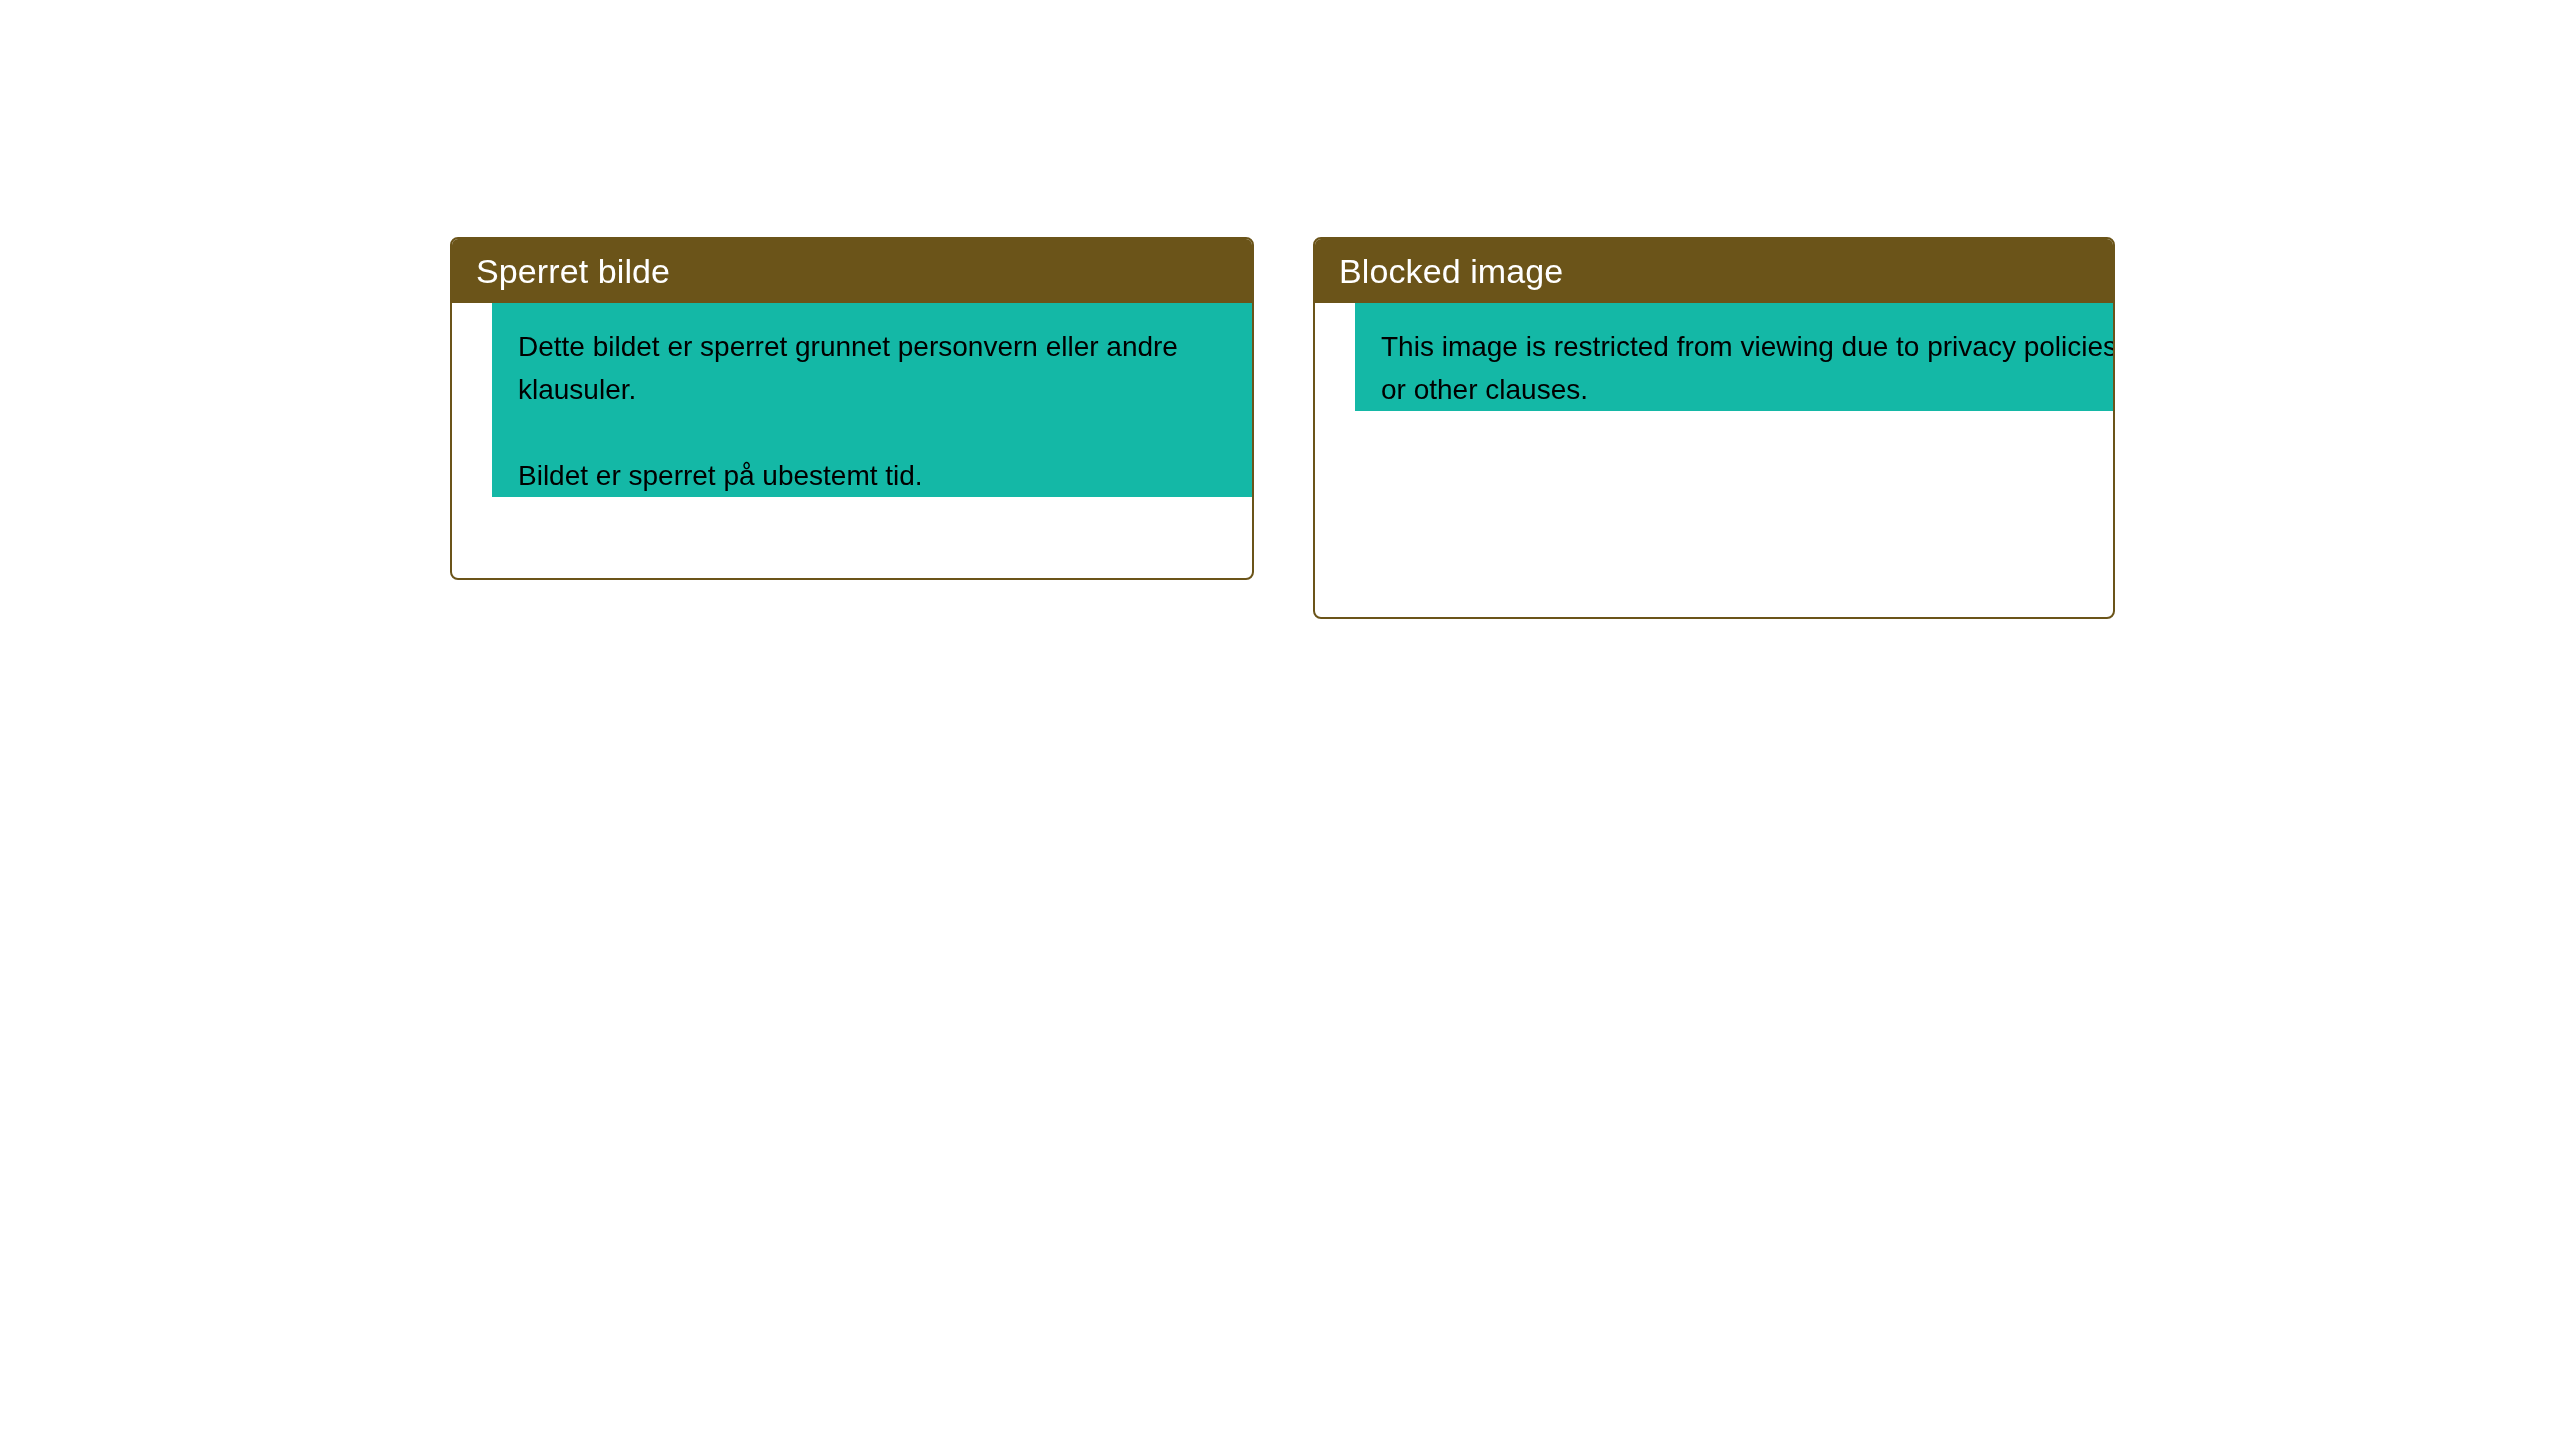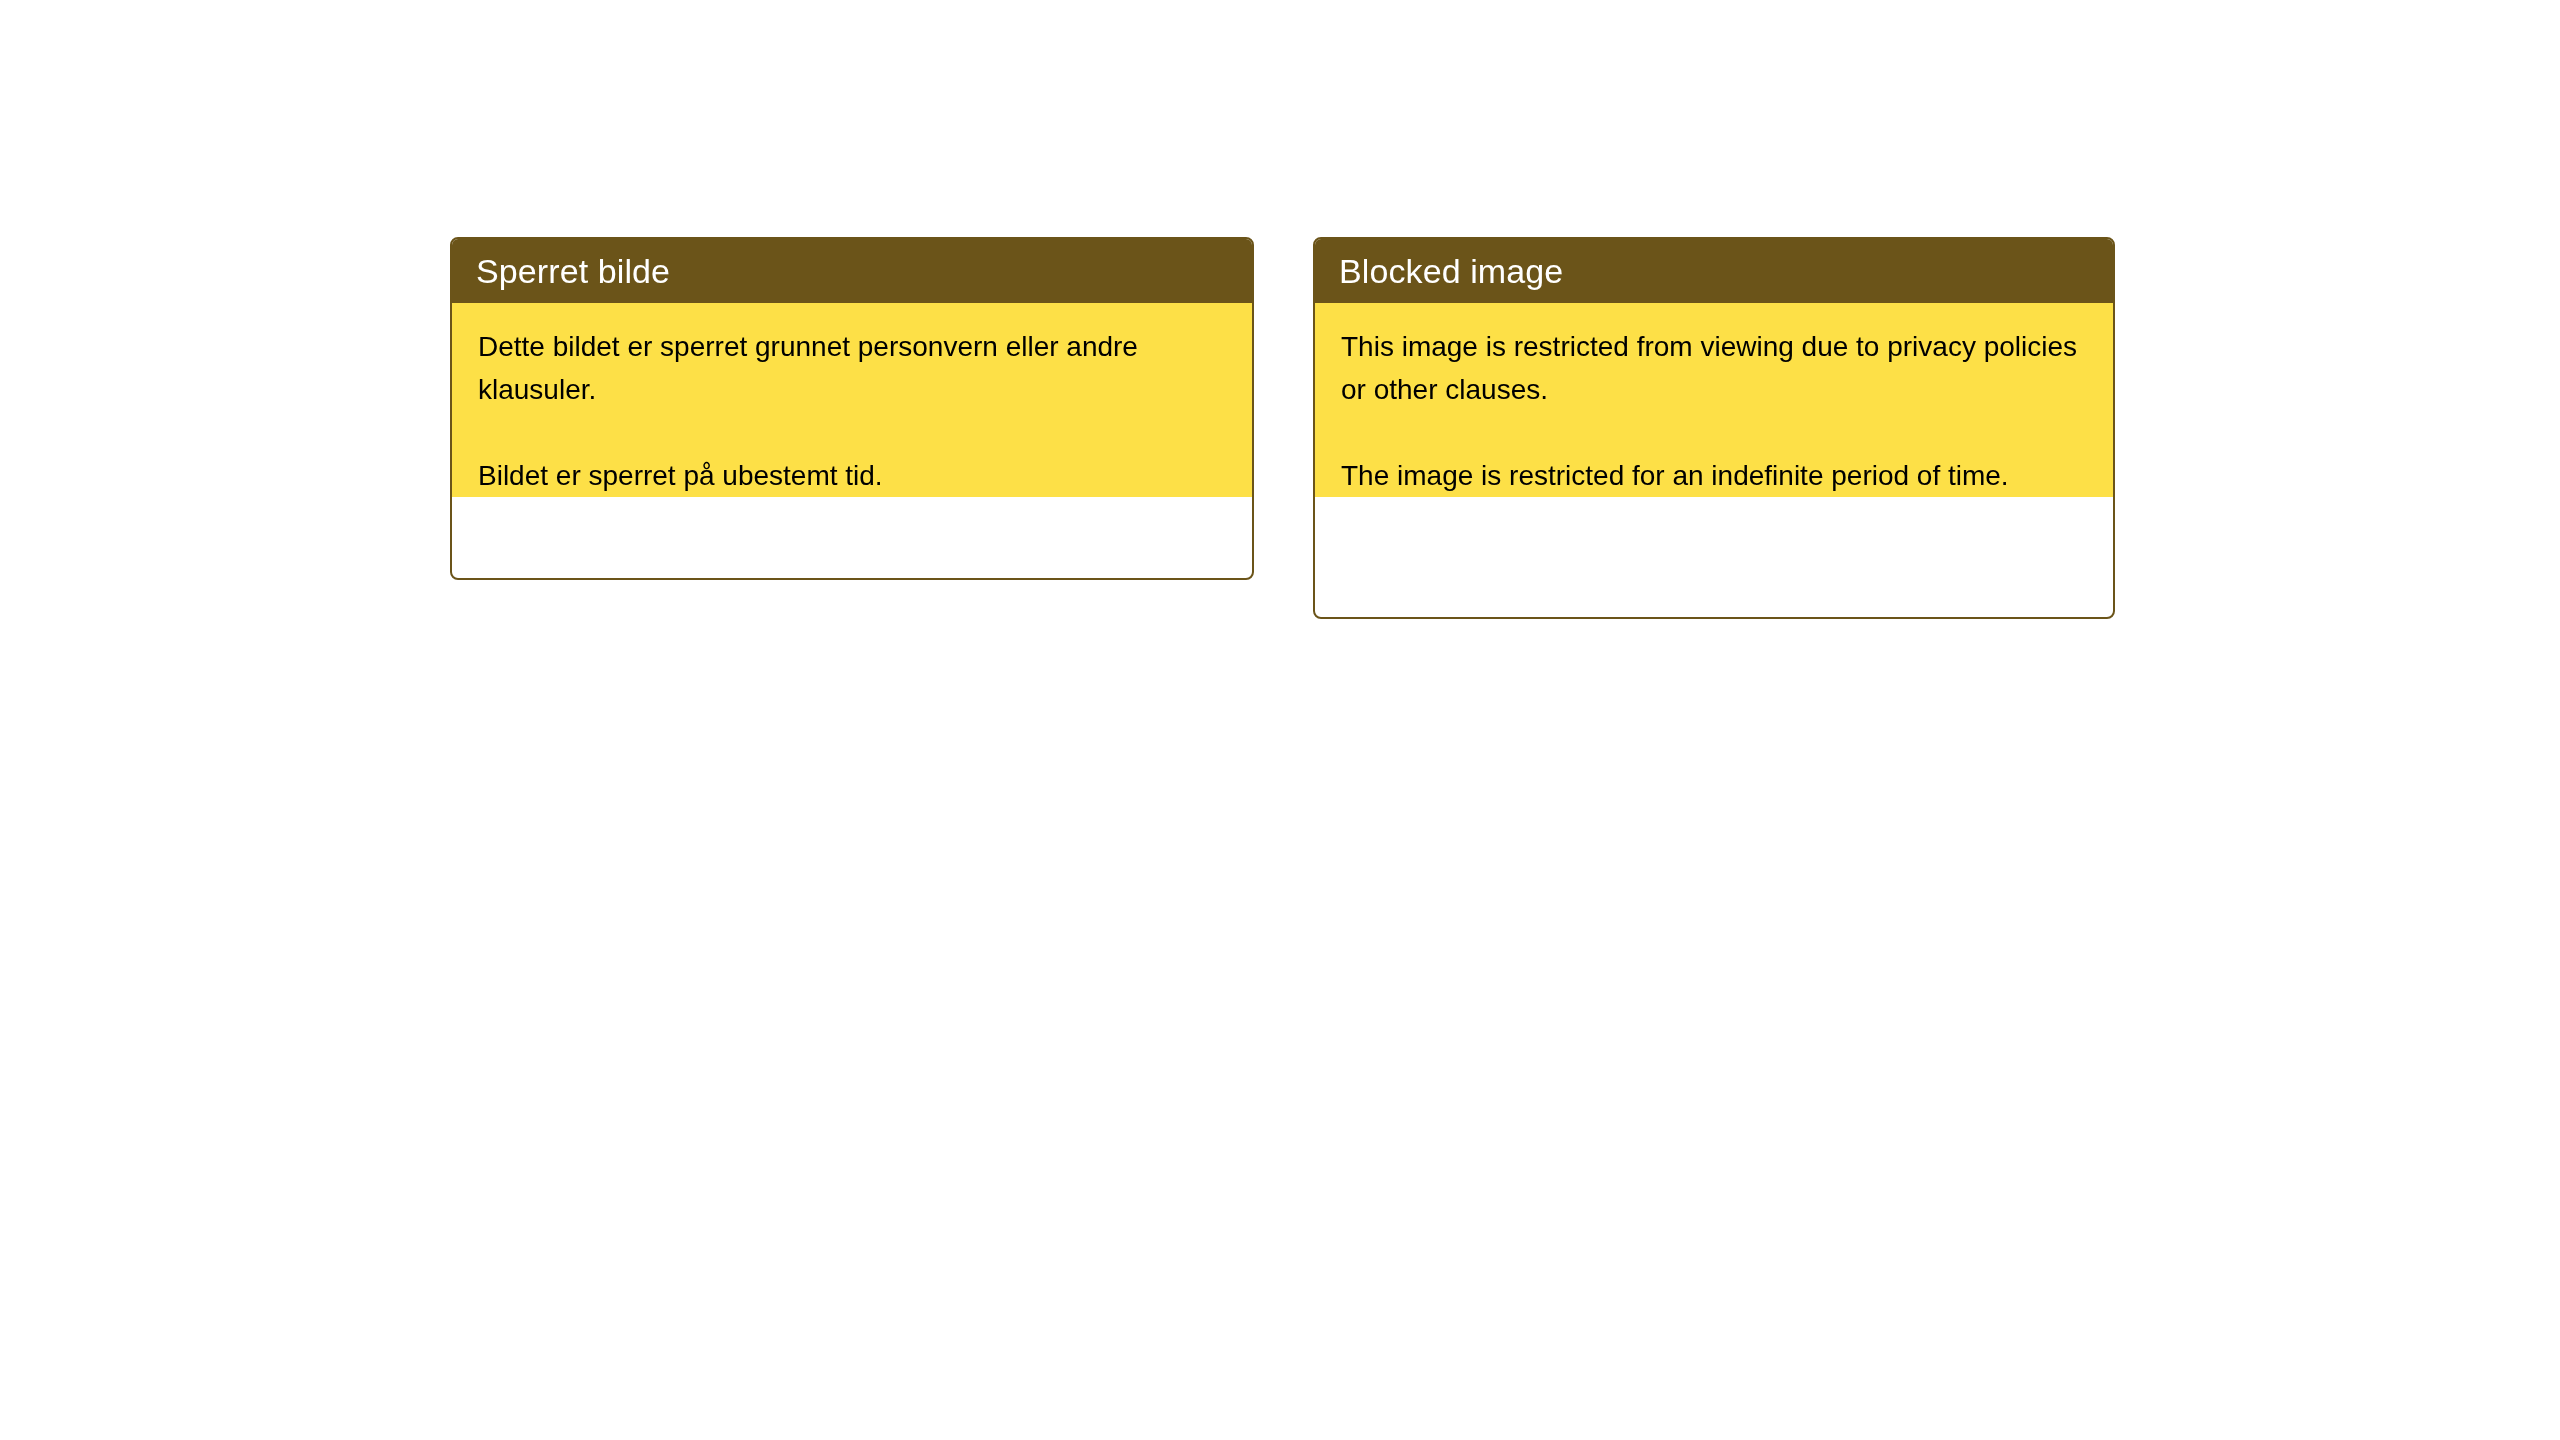--- a/index.html
+++ b/index.html
@@ -45,21 +45,22 @@
     font-size: 34px;
     line-height: 38px;
     font-weight: 400;
     letter-spacing: 0.1px;
     white-space: nowrap;
   }
 
   .card-body {
     box-sizing: border-box;
     padding: 22px 26px 0 26px;
-    background: #fde047;
+    background: #14b8a6;
+    margin-left: 40px;
   }
 
   .body-para {
     color: #000000;
     font-size: 28px;
     line-height: 43px;
     font-weight: 400;
     margin: 0;
   }
 
@@ -100,17 +101,16 @@
       <p class="body-para">Bildet er sperret på ubestemt tid.</p>
     </div>
   </section>
 
   <section class="notice-card" id="card-en">
     <header class="card-header">
       <h1 class="card-title">Blocked image</h1>
     </header>
     <div class="card-body">
       <p class="body-para">This image is restricted from viewing due to privacy policies or other clauses.</p>
-      <p class="body-para">The image is restricted for an indefinite period of time.</p>
     </div>
   </section>
 
 </div>
 
 </body></html>

